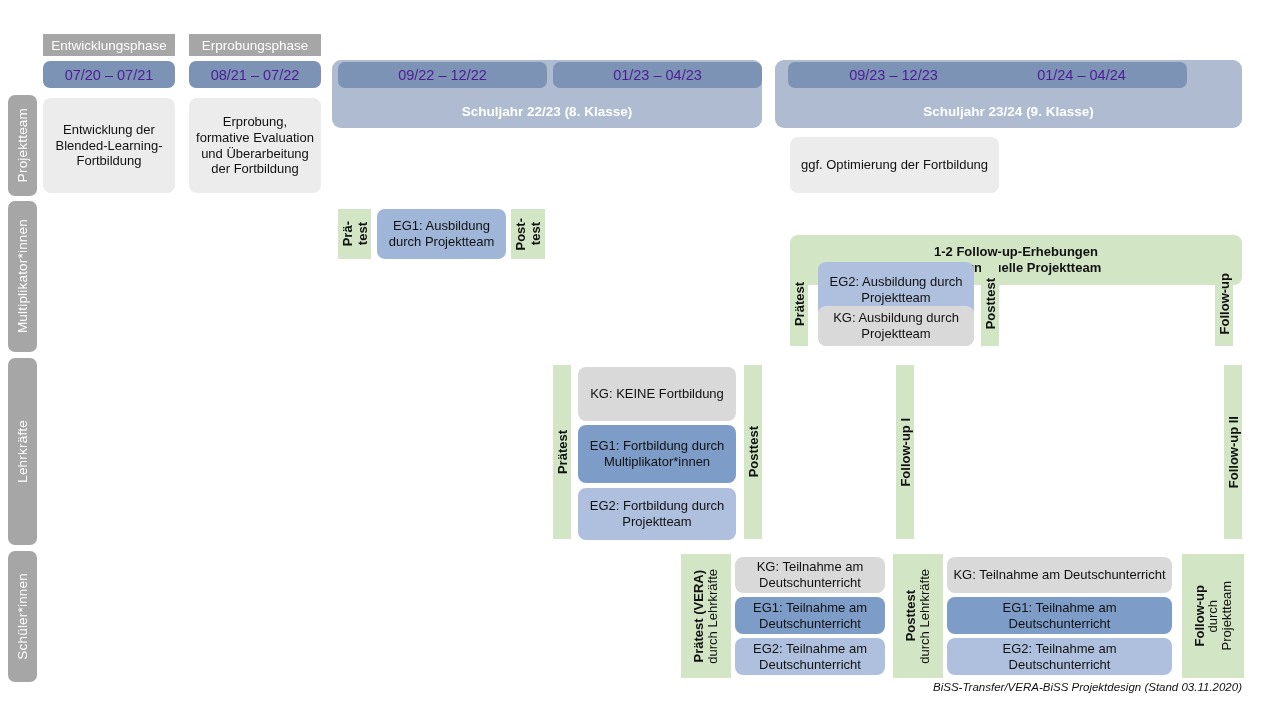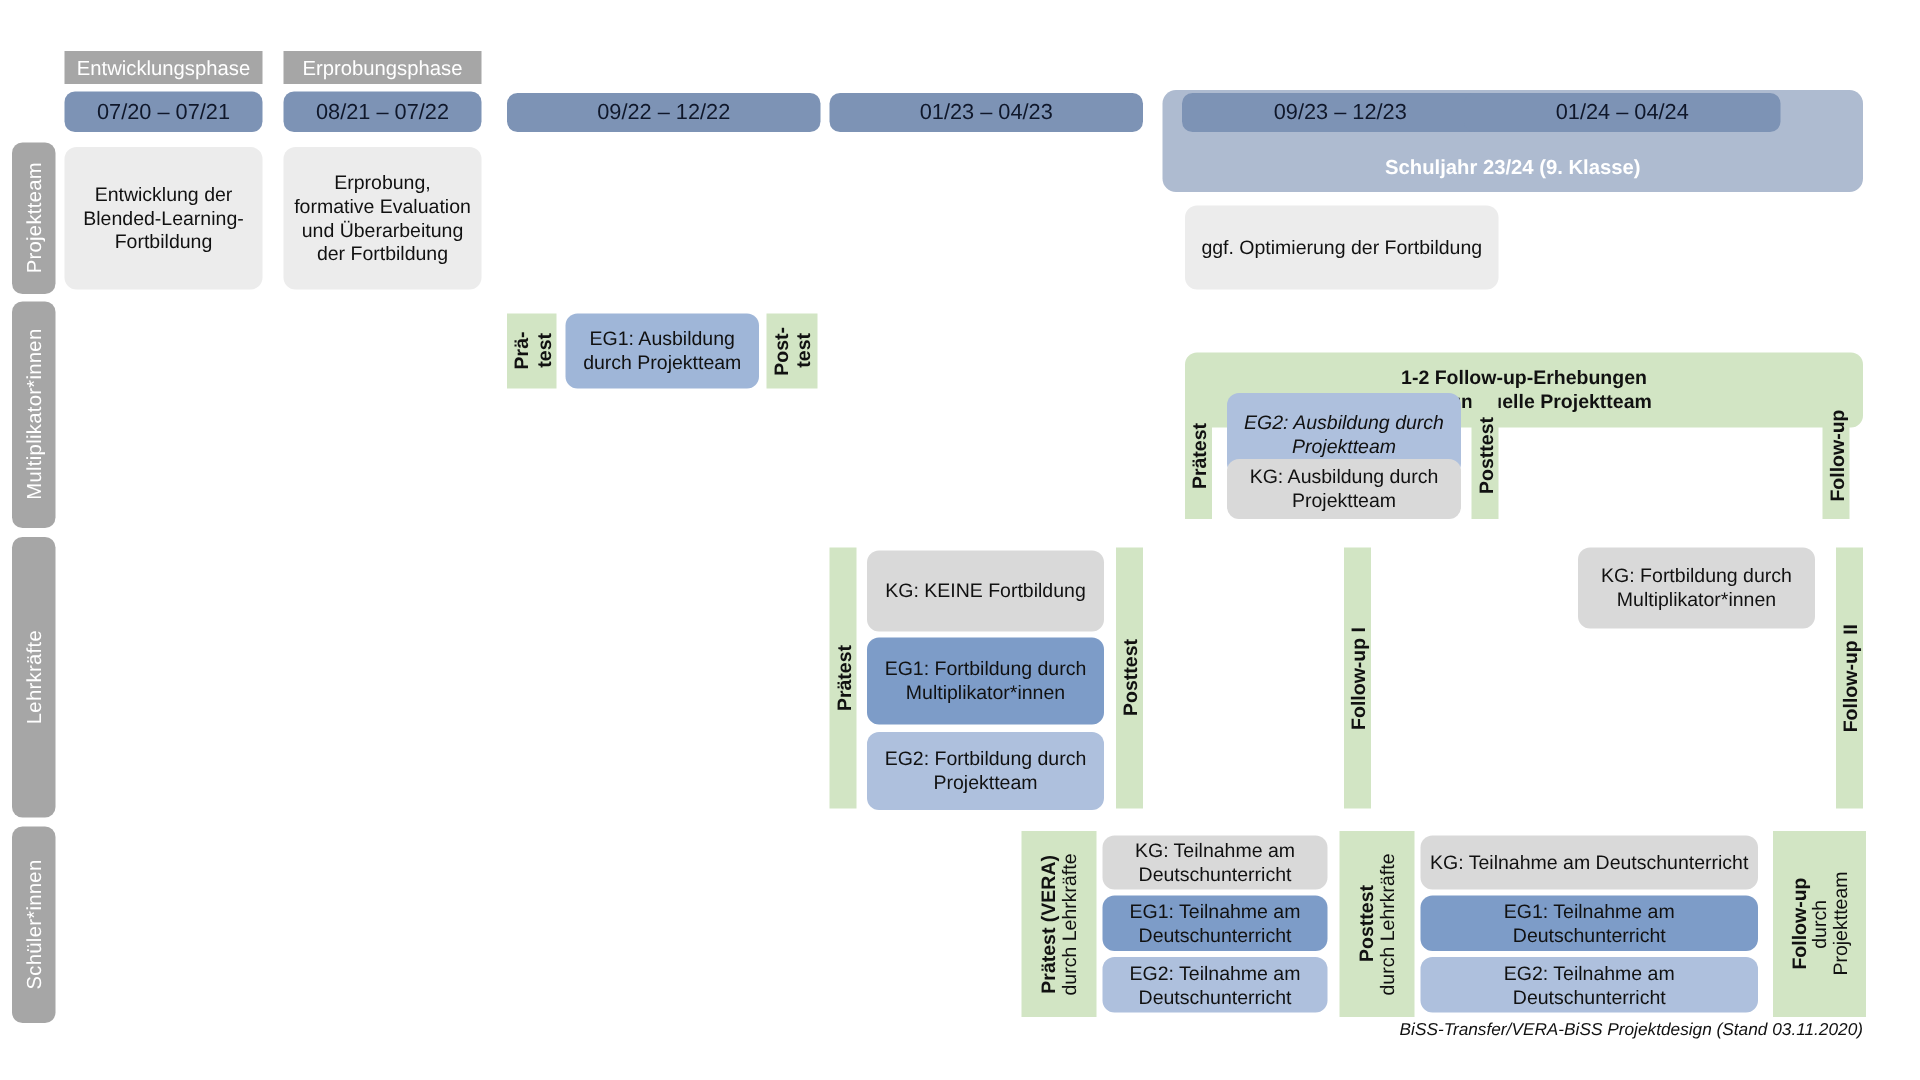--- a/index.html
+++ b/index.html
@@ -30,21 +30,21 @@
 
   
   .schuljahr{
     background:#aebbd0;border-radius:9px;color:#ffffff;
     font-size:13.5px;font-weight:bold;
     display:flex;align-items:flex-end;justify-content:center;
     padding-bottom:9px;
   }
   
   .datechip{
-    background:#7d93b5;border-radius:7px;color:#0f172a;font-size:14.5px;
+    background:#7d93b5;border-radius:7px;color:#4c1d95;font-size:14.5px;
     display:flex;align-items:center;justify-content:center;
   }
 
   
   .box{
     border-radius:8px;display:flex;align-items:center;justify-content:center;
     text-align:center;font-size:13px;color:#111111;line-height:1.22;
     padding:2px 6px;
   }
   .box.gray     {background:#ececec;}
@@ -76,20 +76,23 @@
 
 <div id="stage">
 
   <div class="abs phasebar" style="left:43px;top:34px;width:132px;height:22px;">
     <span>Entwicklungsphase</span>
   </div>
   <div class="abs phasebar" style="left:189px;top:34px;width:132px;height:22px;">
     <span>Erprobungsphase</span>
   </div>
 
+  <div class="abs schuljahr" style="left:332px;top:60px;width:430px;height:68px;">
+    <span>Schuljahr 22/23 (8. Klasse)</span>
+  </div>
   <div class="abs schuljahr" style="left:775px;top:60px;width:467px;height:68px;">
     <span>Schuljahr 23/24 (9. Klasse)</span>
   </div>
 
   <div class="abs datechip" style="left:43px;top:61px;width:132px;height:27px;">
     <span>07/20 – 07/21</span>
   </div>
   <div class="abs datechip" style="left:189px;top:61px;width:132px;height:27px;">
     <span>08/21 – 07/22</span>
   </div>
@@ -142,21 +145,21 @@
   </div>
 
   <div class="abs box green" style="left:790px;top:207px;width:452px;height:50px;flex-direction:column;font-weight:bold;">
     <span>1-2 Follow-up-Erhebungen</span>
     <span>ggf. punktuelle Projektteam</span>
   </div>
 
   <div class="abs vstrip" style="left:790px;top:262px;width:18px;height:84px;">
     <span class="vtxt b">Prätest</span>
   </div>
-  <div class="abs box eg2-light" style="left:818px;top:262px;width:156px;height:55px;font-style:italic;">
+  <div class="abs box eg2-light" style="left:818px;top:262px;width:156px;height:55px;">
     <span>EG2: Ausbildung durch Projektteam</span>
   </div>
   <div class="abs box gray2" style="left:818px;top:306px;width:156px;height:40px;">
     <span>KG: Ausbildung durch Projektteam</span>
   </div>
   <div class="abs vstrip" style="left:981px;top:262px;width:18px;height:84px;">
     <span class="vtxt b">Posttest</span>
   </div>
   <div class="abs vstrip" style="left:1215px;top:262px;width:18px;height:84px;">
     <span class="vtxt b">Follow-up</span>
@@ -172,23 +175,20 @@
     <span>EG1: Fortbildung durch Multiplikator*innen</span>
   </div>
   <div class="abs box eg2-light" style="left:578px;top:488px;width:158px;height:52px;">
     <span>EG2: Fortbildung durch Projektteam</span>
   </div>
   <div class="abs vstrip" style="left:744px;top:365px;width:18px;height:174px;">
     <span class="vtxt b">Posttest</span>
   </div>
   <div class="abs vstrip" style="left:896px;top:365px;width:18px;height:174px;">
     <span class="vtxt b">Follow-up I</span>
-  </div>
-  <div class="abs box gray2" style="left:1052px;top:365px;width:158px;height:54px;">
-    <span>KG: Fortbildung durch Multiplikator*innen</span>
   </div>
   <div class="abs vstrip" style="left:1224px;top:365px;width:18px;height:174px;">
     <span class="vtxt b">Follow-up II</span>
   </div>
 
   <div class="abs vstrip stack2" style="left:681px;top:554px;width:50px;height:124px;">
     <span class="vtxt b">Prätest (VERA)</span>
     <span class="vtxt">durch Lehrkräfte</span>
   </div>
   <div class="abs box gray2" style="left:735px;top:557px;width:150px;height:36px;">

